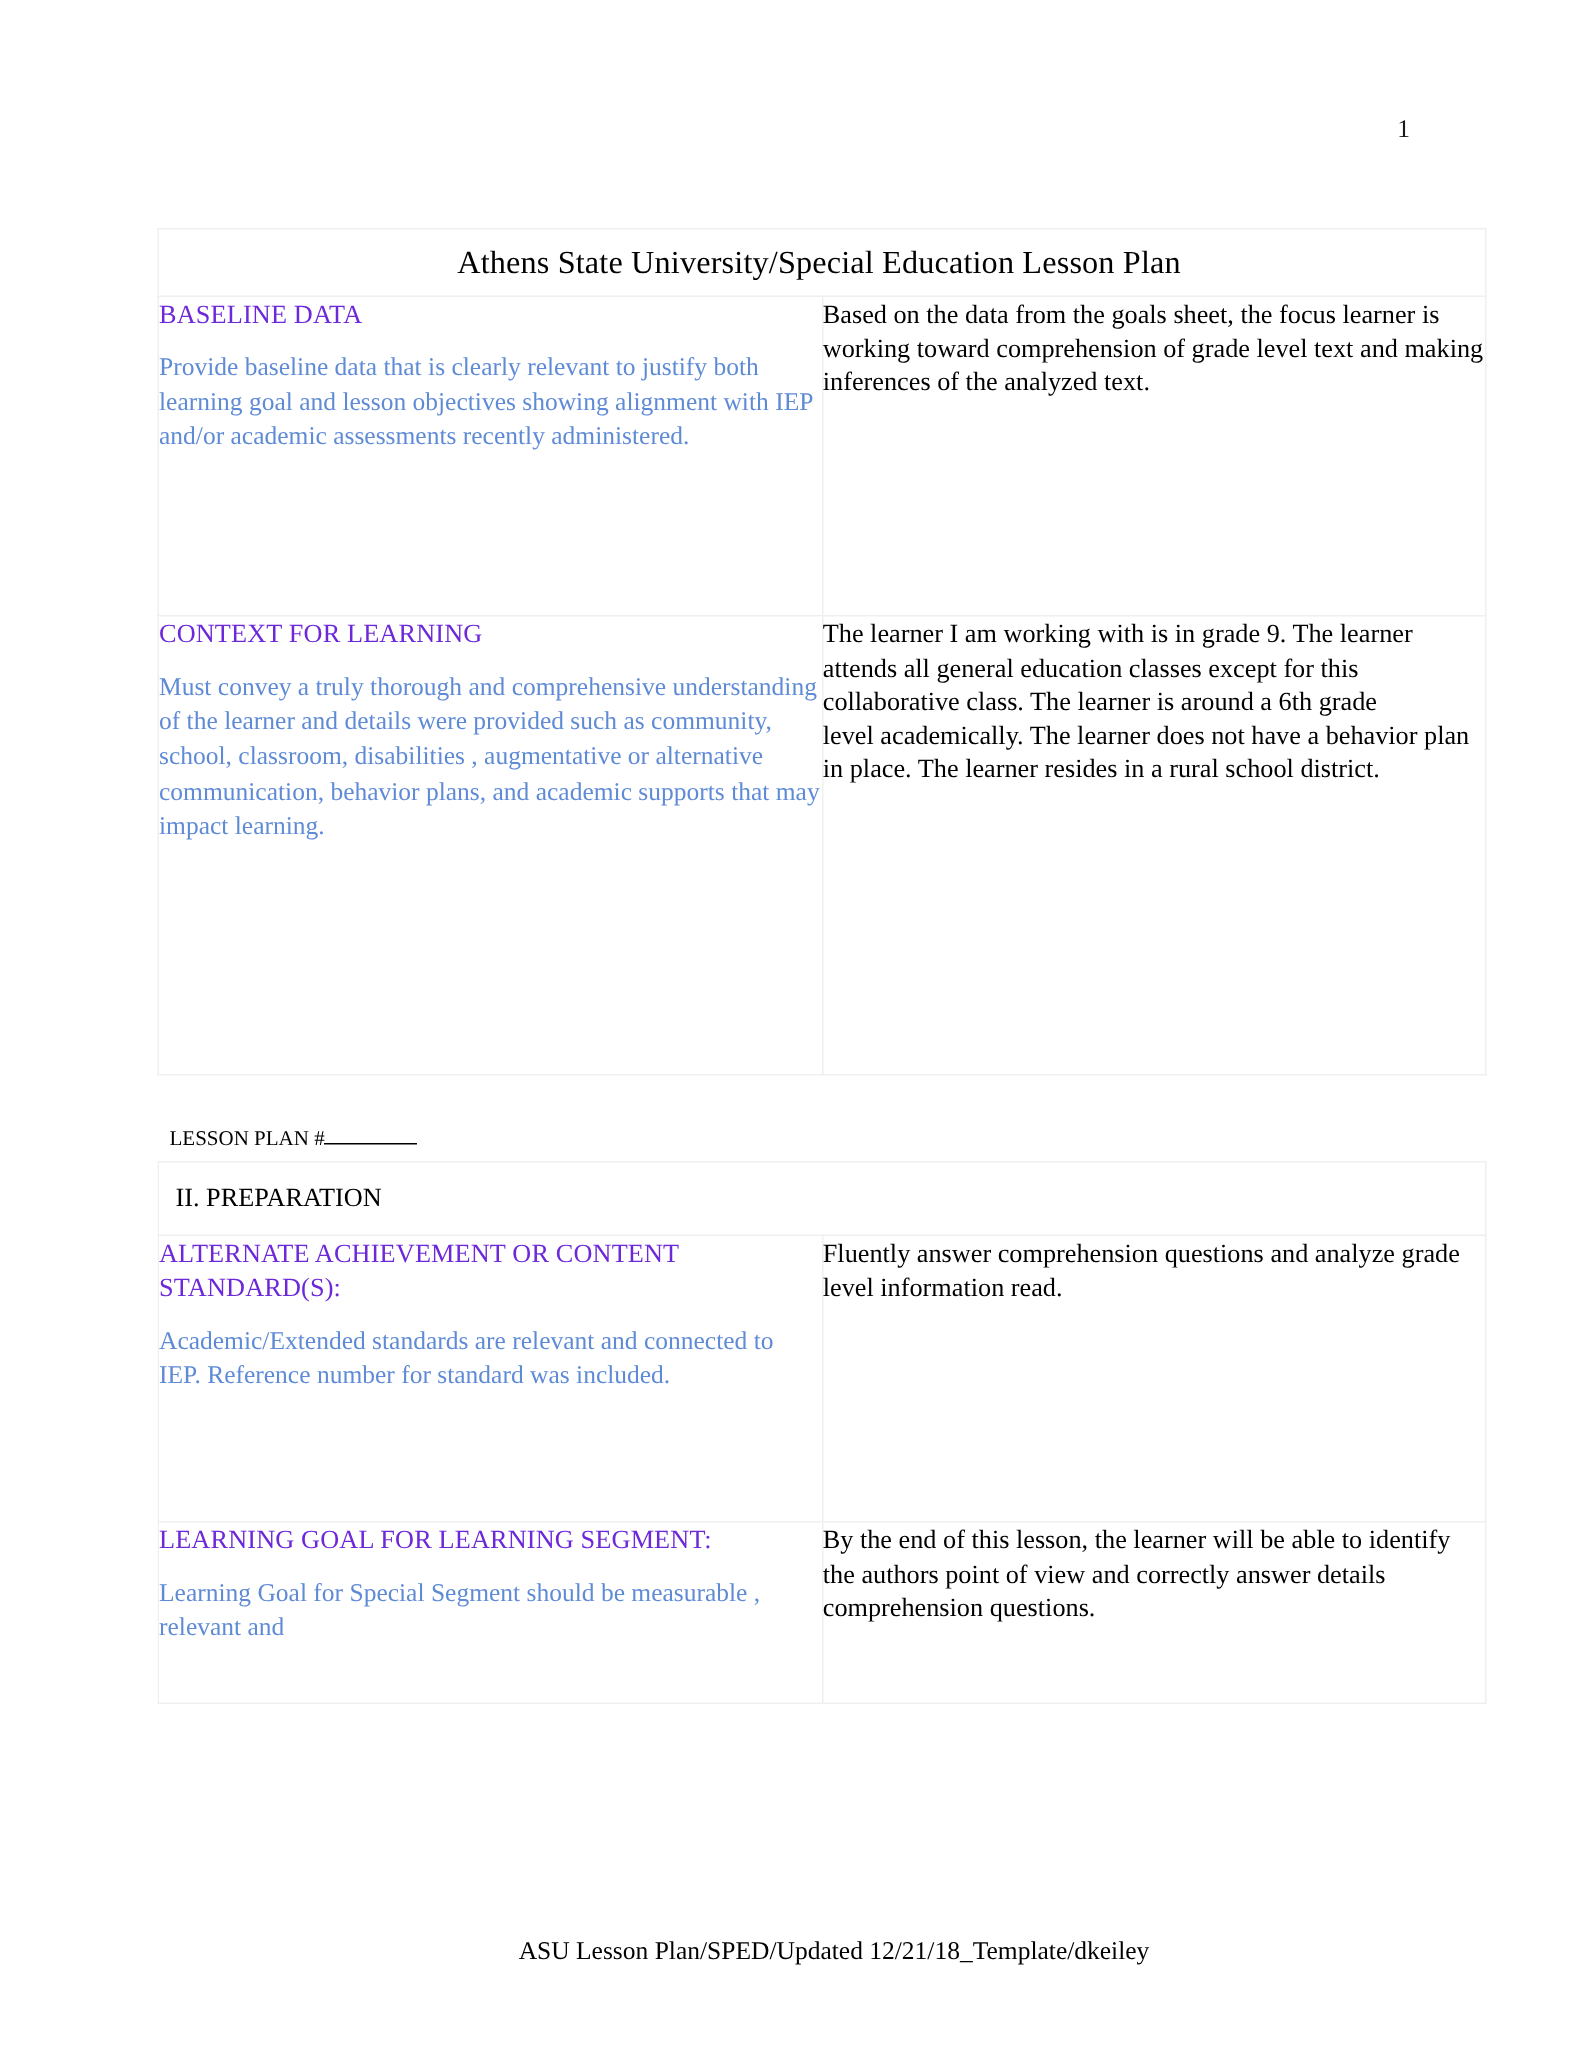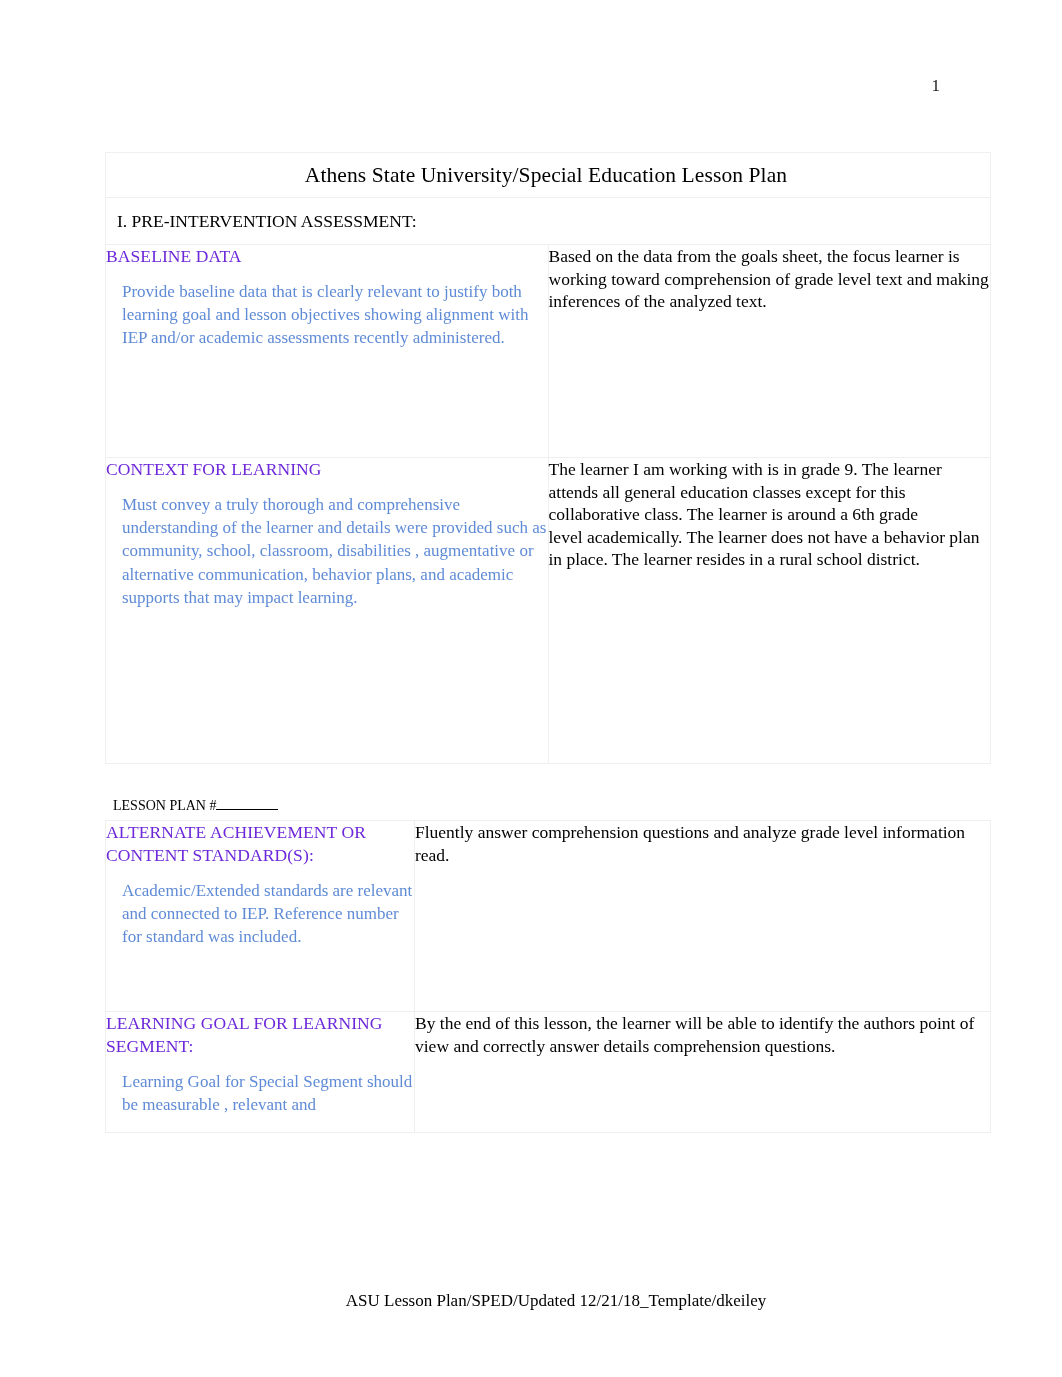--- a/index.html
+++ b/index.html
@@ -99,21 +99,21 @@
     font-size: 17.5px;
     line-height: 23px;
     color: #6d28d9;
     margin: 0 0 4px 0;
     letter-spacing: .1px;
   }
   .label-hint {
     font-size: 17px;
     line-height: 23.2px;
     color: #5f8bd6;
-    margin: 12px 0 0 16px;
+    margin: 12px 0 0 0;
   }
   .value-text {
     font-size: 17.5px;
     line-height: 22.6px;
     color: #000;
     margin: 0;
     white-space: pre-line;
   }
 
   .row-baseline .label-cell,
@@ -171,25 +171,20 @@
 
   <div class="doc-body">
 
     <table class="plan-table">
       <tbody>
         <tr>
           <td class="title-band" colspan="2">
             <span class="band-text">Athens State University/Special Education Lesson Plan</span>
           </td>
         </tr>
-        <tr>
-          <td class="section-band" colspan="2">
-            <span class="band-text">I.  PRE-INTERVENTION ASSESSMENT:</span>
-          </td>
-        </tr>
         <tr class="row-baseline">
           <td class="label-cell">
             <p class="label-title">BASELINE DATA</p>
             <p class="label-hint">Provide baseline data that is  clearly relevant  to justify both learning goal and lesson objectives showing alignment with IEP and/or academic assessments recently administered.</p>
           </td>
           <td class="value-cell">
             <p class="value-text">Based on the data from the goals sheet, the focus learner is working toward comprehension of grade level text and making inferences of the analyzed text.</p>
           </td>
         </tr>
         <tr class="row-context">
@@ -206,20 +201,25 @@
       </tbody>
     </table>
 
     <div class="lesson-plan-line">
       <span>LESSON PLAN #</span><span class="blank"></span>
     </div>
 
     <div class="table-clip">
       <table class="plan-table">
         <tbody>
+          <tr>
+            <td class="section-band tall" colspan="2">
+              <span class="band-text">II. PREPARATION</span>
+            </td>
+          </tr>
           <tr class="row-standard">
             <td class="label-cell">
               <p class="label-title">ALTERNATE ACHIEVEMENT OR CONTENT STANDARD(S):</p>
               <p class="label-hint">Academic/Extended standards are relevant and connected to IEP. Reference number   for standard was included.</p>
             </td>
             <td class="value-cell">
               <p class="value-text">Fluently answer comprehension questions and analyze grade level information read.</p>
             </td>
           </tr>
           <tr class="row-goal">

